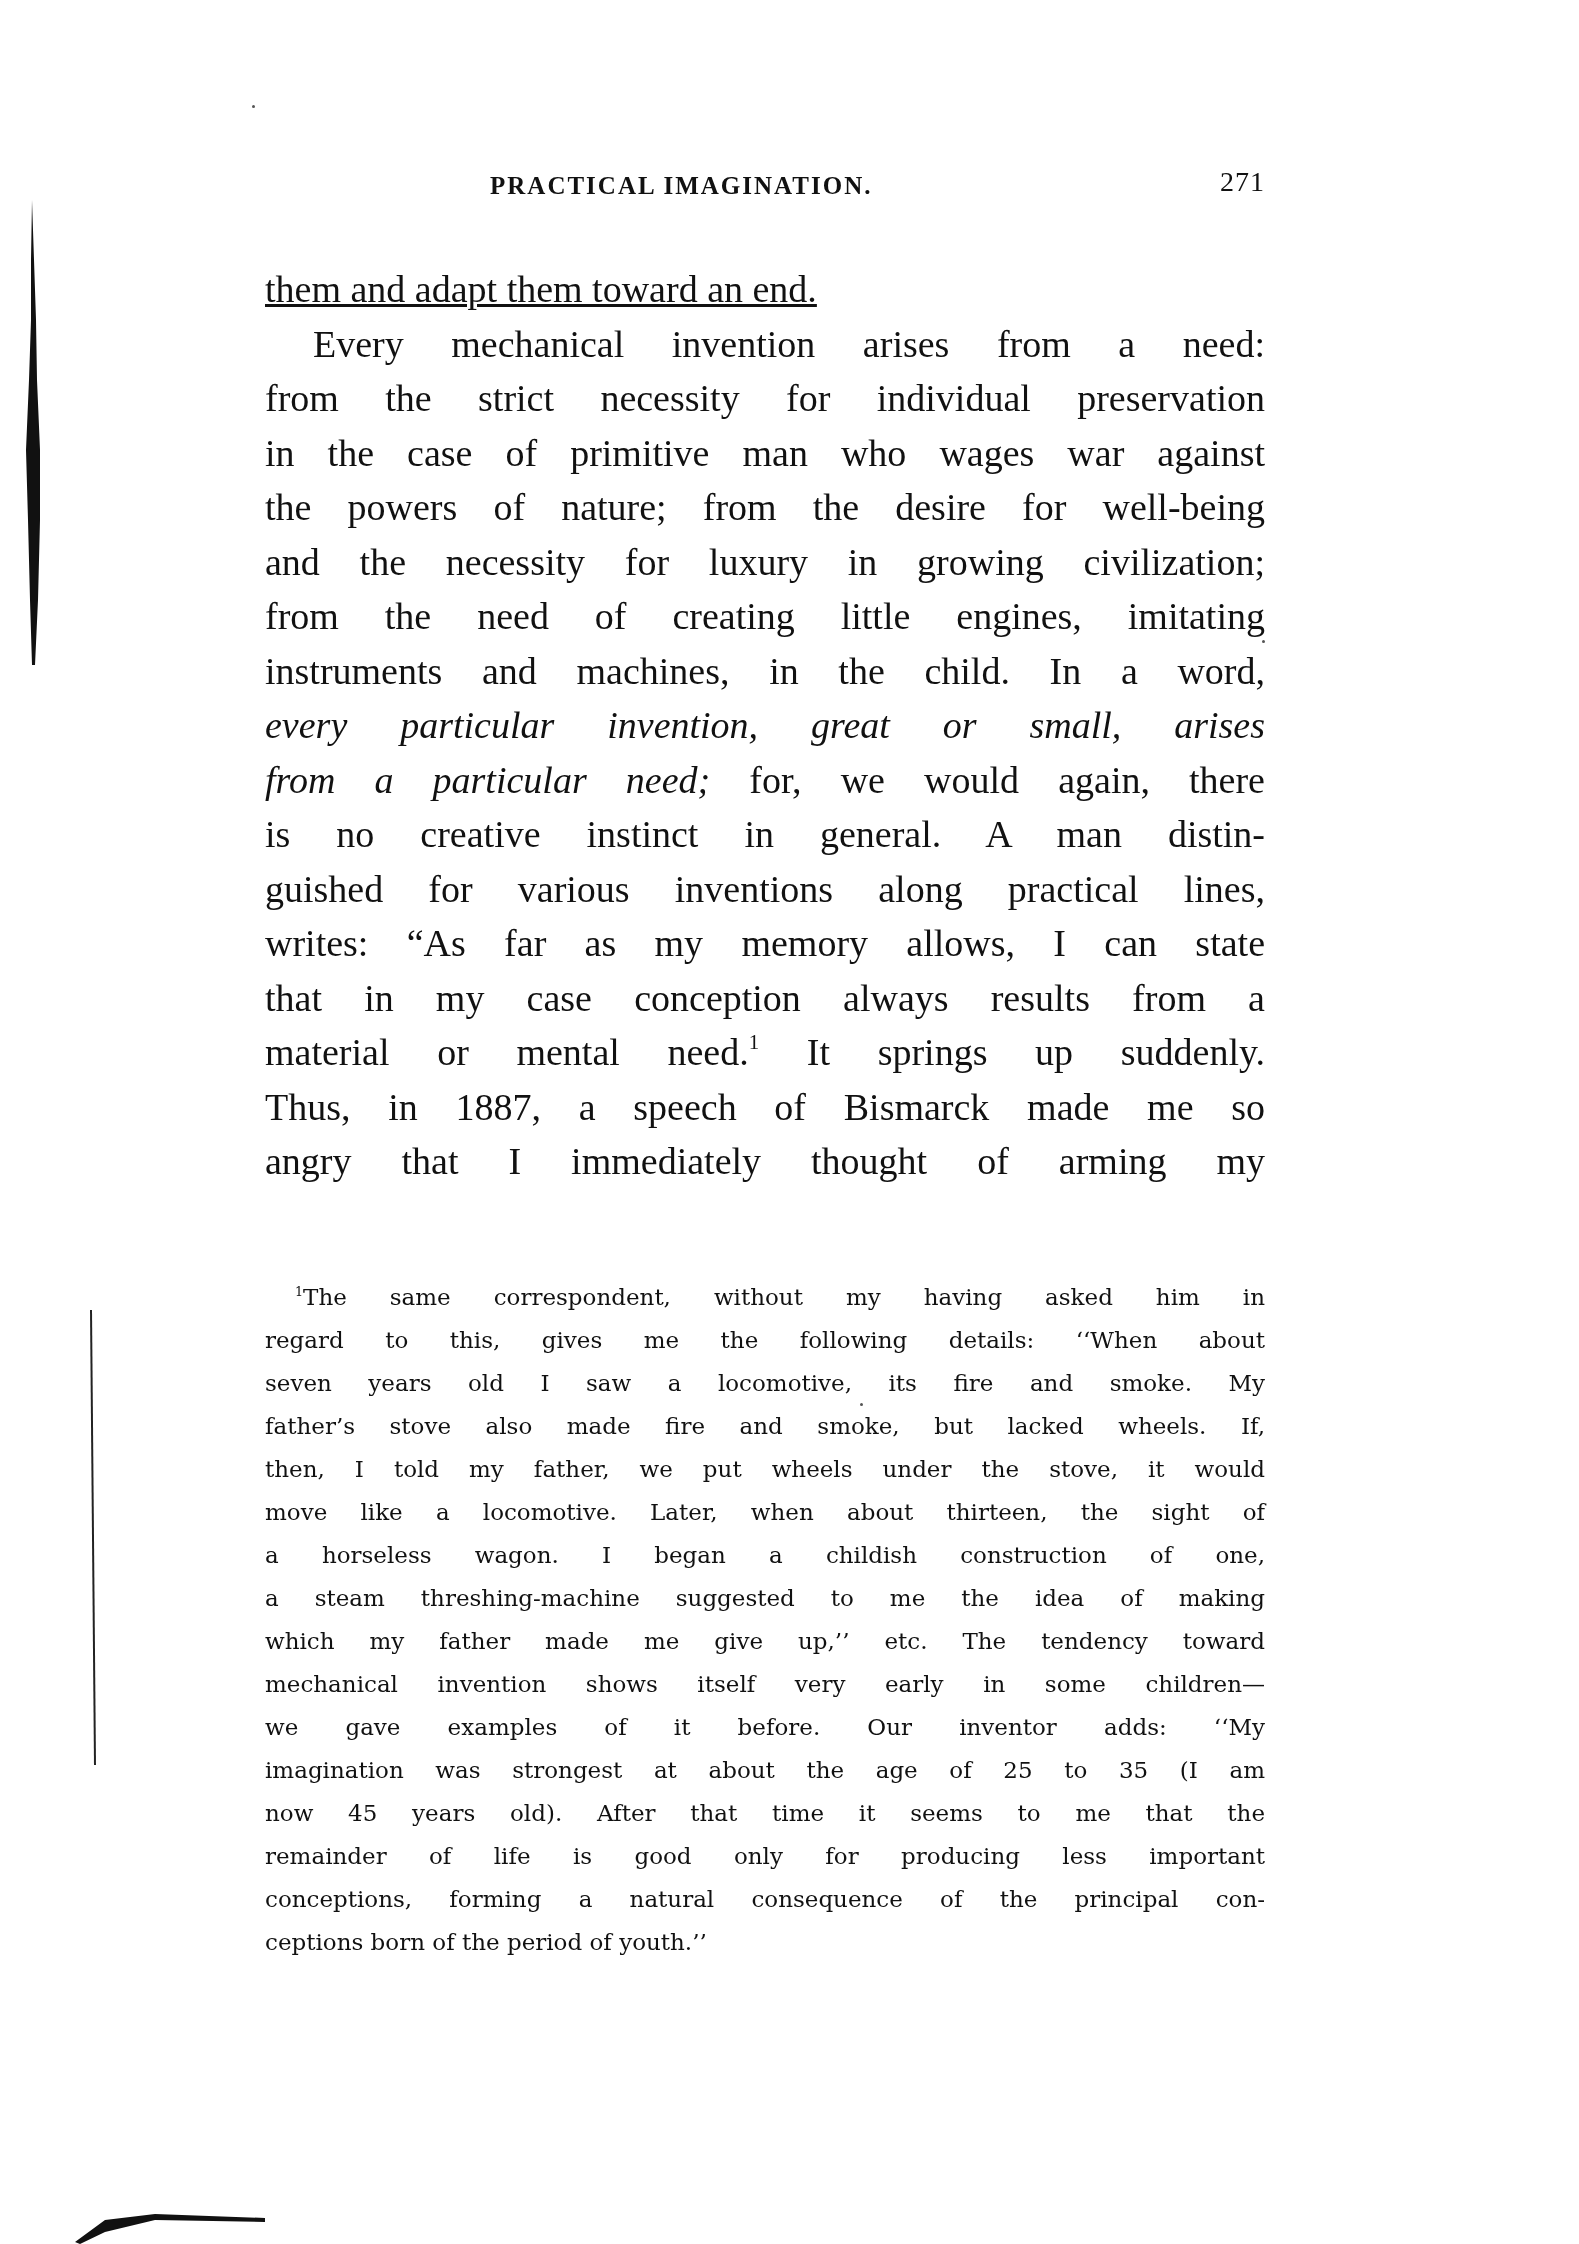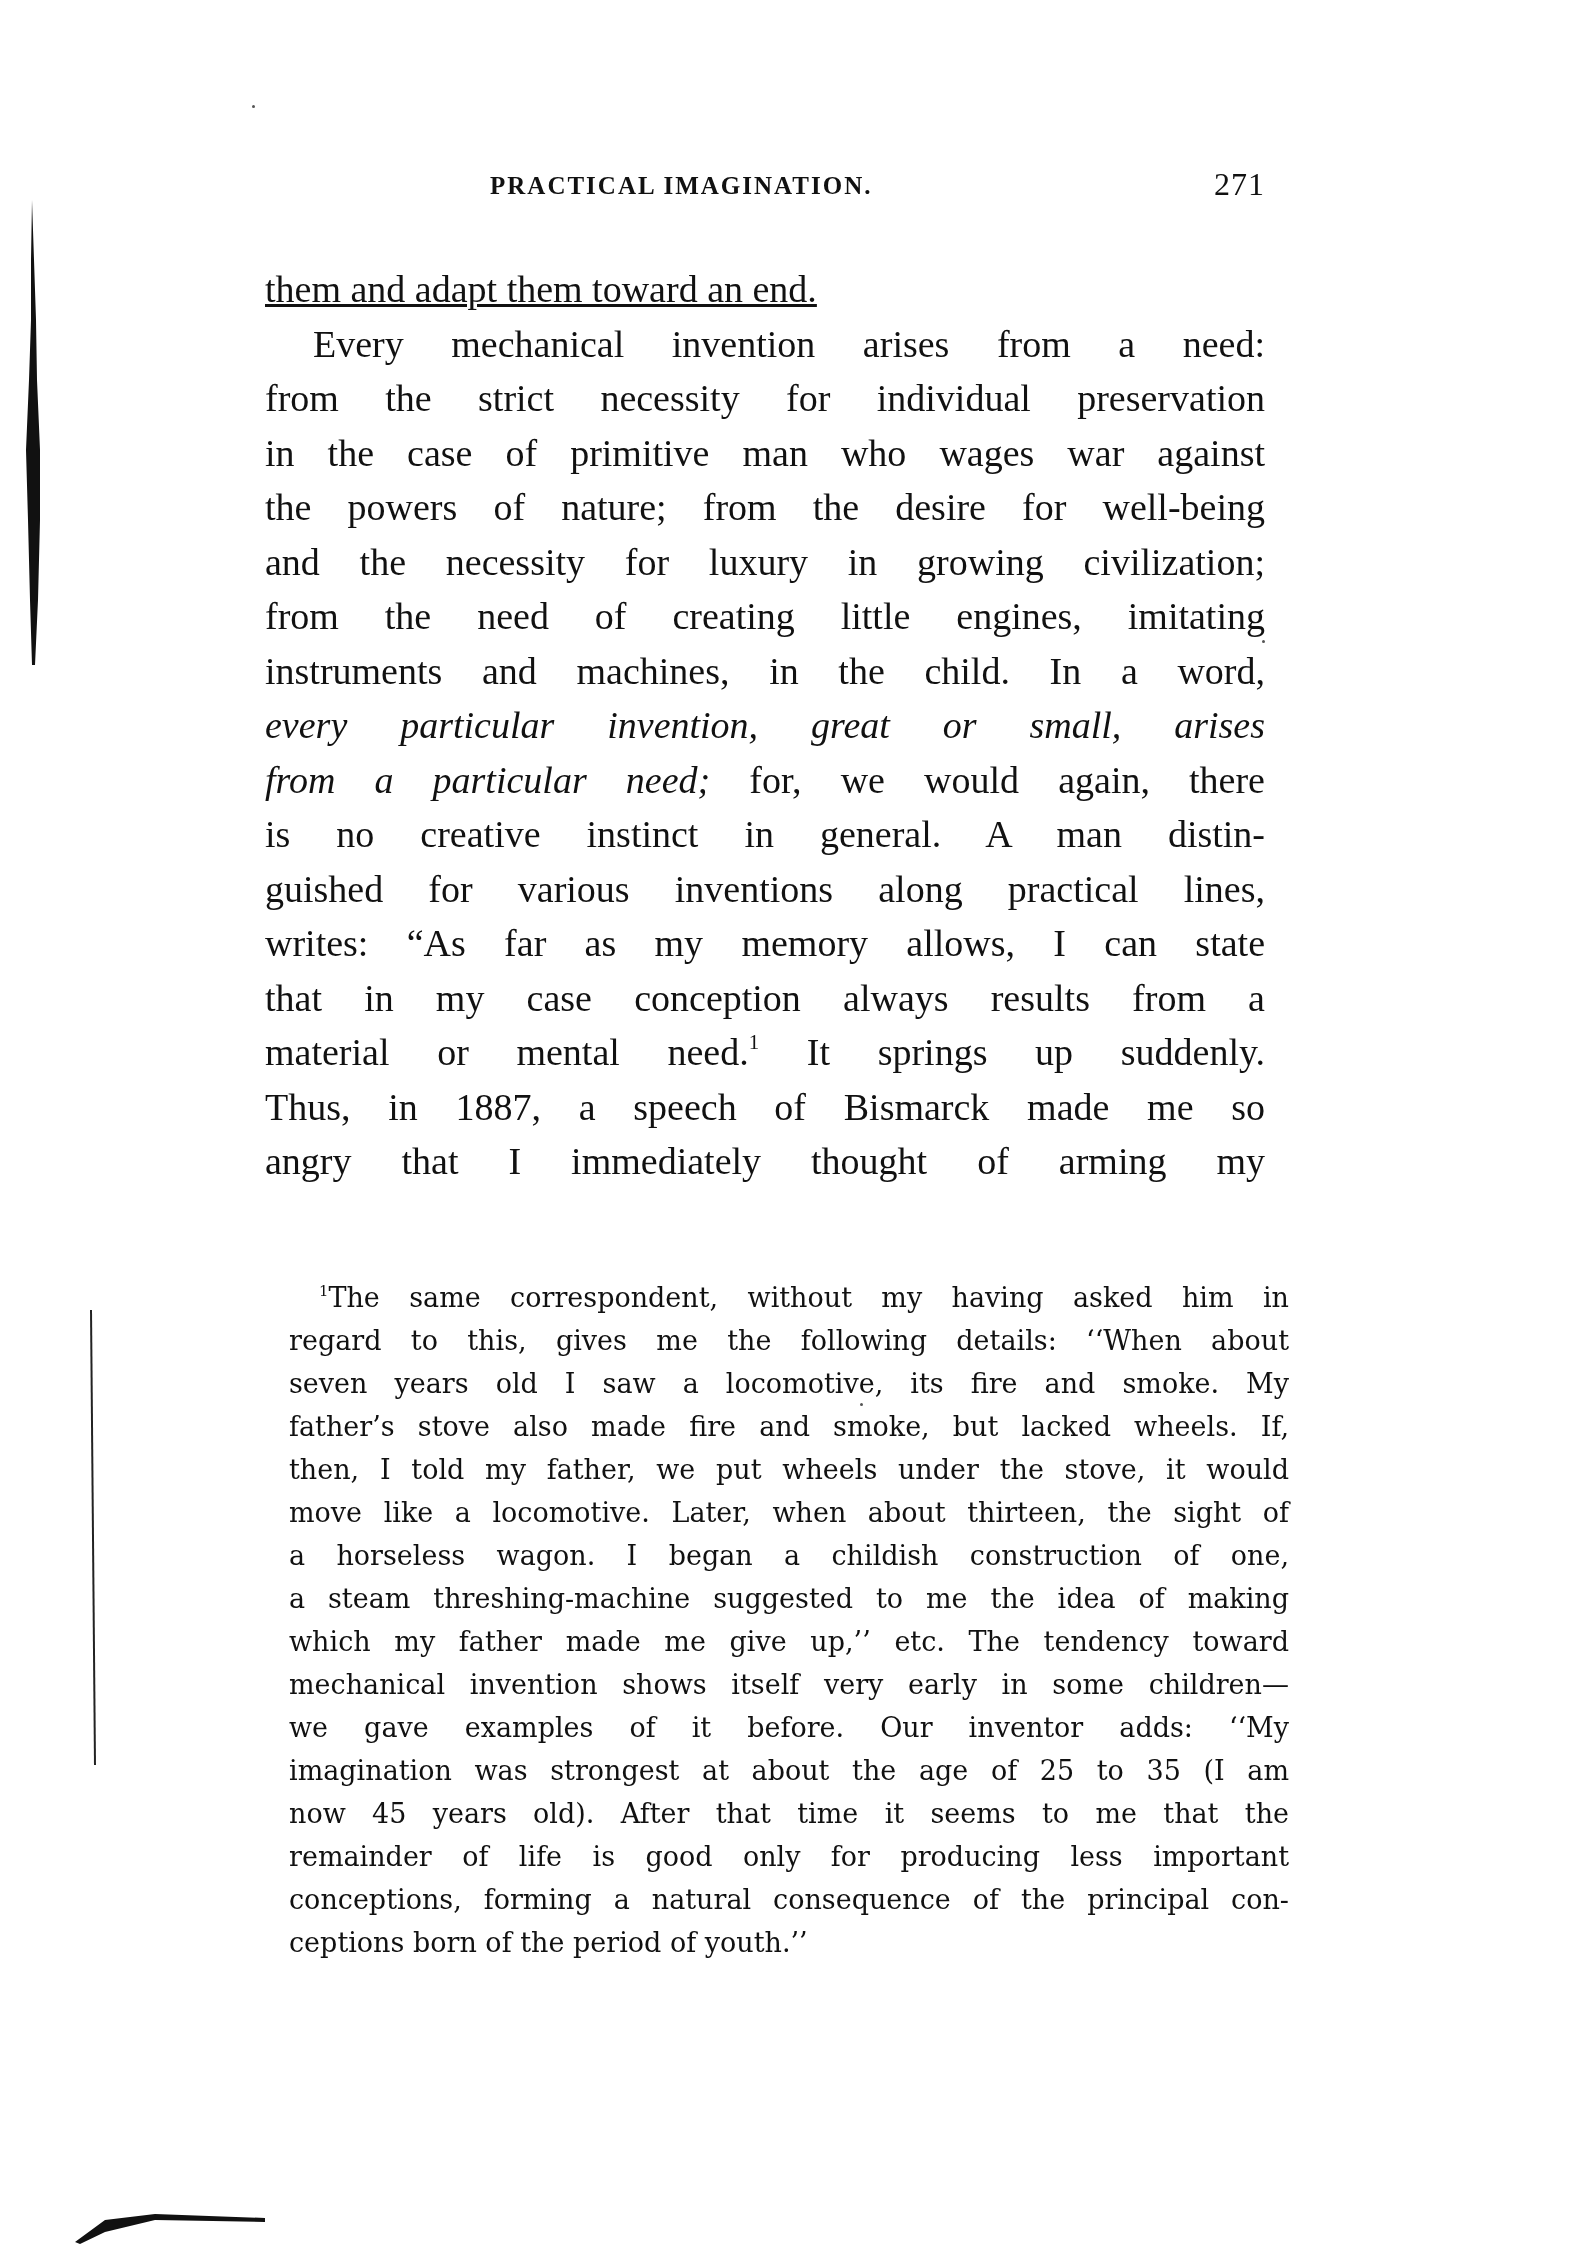--- a/index.html
+++ b/index.html
@@ -1,30 +1,30 @@
 <!DOCTYPE html>
 <html><head>
 <meta charset="utf-8">
 <style>
   html, body { margin: 0; padding: 0; background: #ffffff; }
   body { width: 1579px; height: 2244px; position: relative; overflow: hidden; color: #111; }
   .page { position: absolute; left: 0; top: 0; width: 1579px; height: 2244px; }
   .running-head { position: absolute; top: 160px; left: 265px; width: 1000px; height: 50px;
     font-family: "Liberation Serif", "DejaVu Serif", serif; font-size: 25px; letter-spacing: 2px; }
   .running-title { position: absolute; left: 225px; top: 12px; font-weight: bold; }
-  .page-number { position: absolute; right: 0; top: 6px; font-size: 32px; letter-spacing: 1px; }
+  .page-number { position: absolute; right: 0; top: 6px; font-size: 28px; letter-spacing: 1px; }
   .body-text { position: absolute; left: 265px; top: 262px; width: 1000px;
     font-family: "Liberation Serif", "DejaVu Serif", serif; font-size: 38px; line-height: 54.5px; }
   .line { display: block; white-space: nowrap; text-align: justify; text-align-last: justify; height: 54.5px; }
   .line.last { text-align-last: left; text-decoration: underline; }
   .line.indent { padding-left: 48px; }
   .line em { font-style: italic; }
   sup { font-size: 0.55em; vertical-align: 0.75em; line-height: 0; }
   .footnotes { position: absolute; left: 265px; top: 1276px; width: 1000px;
-    font-family: "DejaVu Serif", "Liberation Serif", serif; font-size: 27px; line-height: 43px; margin-left: 24px; }
+    font-family: "DejaVu Serif", "Liberation Serif", serif; font-size: 23px; line-height: 43px; }
   .fn-line { display: block; white-space: nowrap; text-align: justify; text-align-last: justify; height: 43px; }
   .fn-line.last { text-align-last: left; }
   .fn-line.indent { padding-left: 30px; }
   .scan-edge-top { position: absolute; left: 20px; top: 200px; width: 20px; height: 465px; }
   .scan-edge-bottom { position: absolute; left: 88px; top: 1310px; width: 16px; height: 455px; }
   .bottom-smudge { position: absolute; left: 75px; top: 2208px; width: 190px; height: 36px; }
   .speck { position: absolute; width: 3px; height: 3px; background: #555; border-radius: 50%; }
 </style>
 </head>
 <body>

